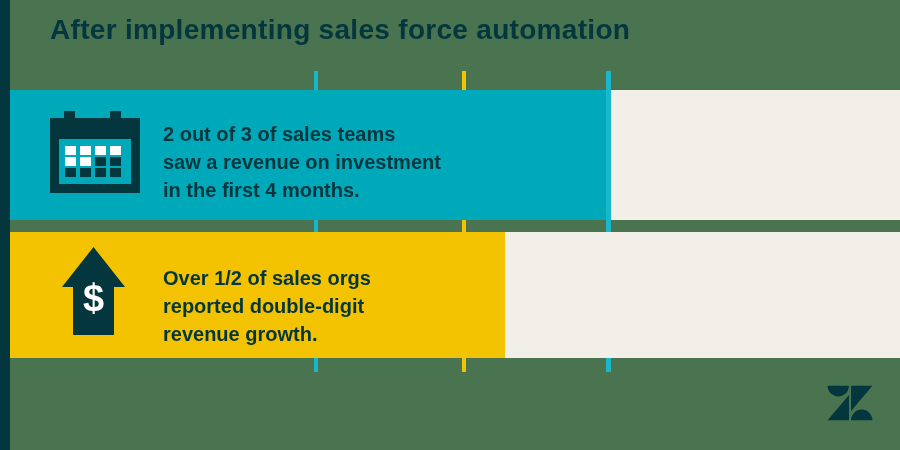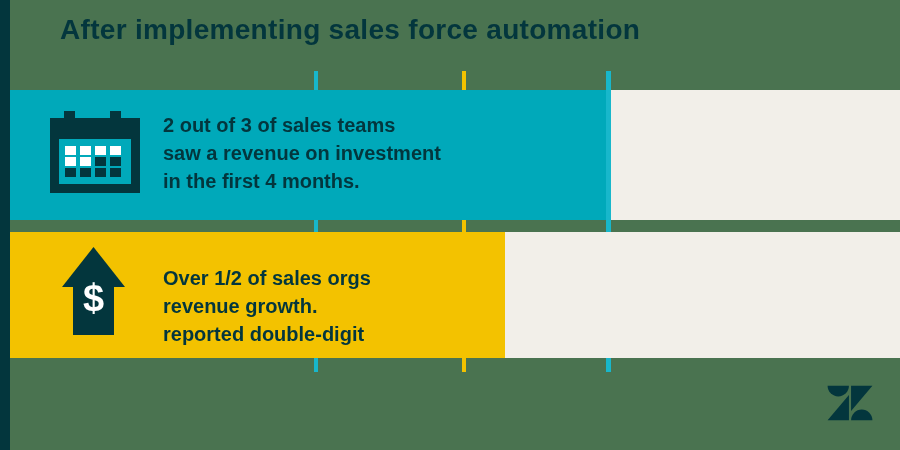--- a/index.html
+++ b/index.html
@@ -3,21 +3,21 @@
 <meta charset="utf-8">
 <style>
   html,body { margin:0; padding:0; }
   .canvas {
     position:relative; width:900px; height:450px;
     background:#4a7350; overflow:hidden;
     font-family:"Liberation Sans", sans-serif;
   }
   .axis-strip { position:absolute; left:0; top:0; width:10px; height:450px; background:#03363d; }
   .title {
-    position:absolute; left:60px; top:14px;
+    position:absolute; left:50px; top:14px;
     font-size:28px; font-weight:bold; color:#03363d; letter-spacing:0.3px;
     white-space:nowrap;
   }
   .gridline { position:absolute; top:71px; height:301px; width:4px; z-index:1; }
   .gridline.cyan   { background:#18b7cb; }
   .gridline.yellow { background:#f3c200; }
   .gridline.g1 { left:314px; }
   .gridline.g2 { left:462px; }
   .gridline.g3 { left:606px; width:5px; }
   .bar, .track { position:absolute; z-index:2; }
@@ -25,21 +25,21 @@
   .track-1    { left:611px; top:90px;  width:289px; height:130px; background:#f2efe9; }
   .bar-yellow { left:10px;  top:232px; width:495px; height:126px; background:#f3c200; }
   .track-2    { left:505px; top:232px; width:395px; height:126px; background:#f2efe9; }
   .icon { position:absolute; z-index:3; }
   .icon-calendar { left:50px; top:111px; }
   .icon-arrow    { left:62px; top:247px; }
   .stat-text {
     position:absolute; left:163px; z-index:3;
     font-size:20px; font-weight:bold; color:#03363d; line-height:28px;
   }
-  .stat-text.row-1 { top:111px; }
+  .stat-text.row-1 { top:120px; }
   .stat-text.row-2 { top:264px; }
   .logo { position:absolute; left:823px; top:381px; width:54px; height:44px; z-index:3; }
 </style>
 </head>
 <body>
 
 <div class="canvas">
 
   <div class="axis-strip"></div>
 
@@ -88,22 +88,22 @@
   <div class="icon icon-arrow">
     <svg width="63" height="88" viewBox="0 0 63 88" aria-hidden="true">
       <polygon points="31.5,0 63,40 0,40" fill="#03363d"></polygon>
       <rect x="11" y="40" width="41" height="48" fill="#03363d"></rect>
       <text x="31.5" y="64" text-anchor="middle" fill="#ffffff" font-family="Liberation Sans, sans-serif" font-size="38" font-weight="bold">$</text>
     </svg>
   </div>
 
   <div class="stat-text row-2">
     <div>Over 1/2 of sales orgs</div>
+    <div>reported double-digit</div>
     <div>revenue growth.</div>
-    <div>reported double-digit</div>
   </div>
 
   <div class="logo">
     <svg width="54" height="44" viewBox="0 0 200 162" aria-hidden="true">
       <path d="M17 17h79a39.5 39.5 0 0 1-79 0z" fill="#03363d"></path>
       <path d="M96 51v94H17z" fill="#03363d"></path>
       <path d="M104 17h79l-79 94z" fill="#03363d"></path>
       <path d="M104 145a39.5 39.5 0 0 1 79 0z" fill="#03363d"></path>
     </svg>
   </div>

